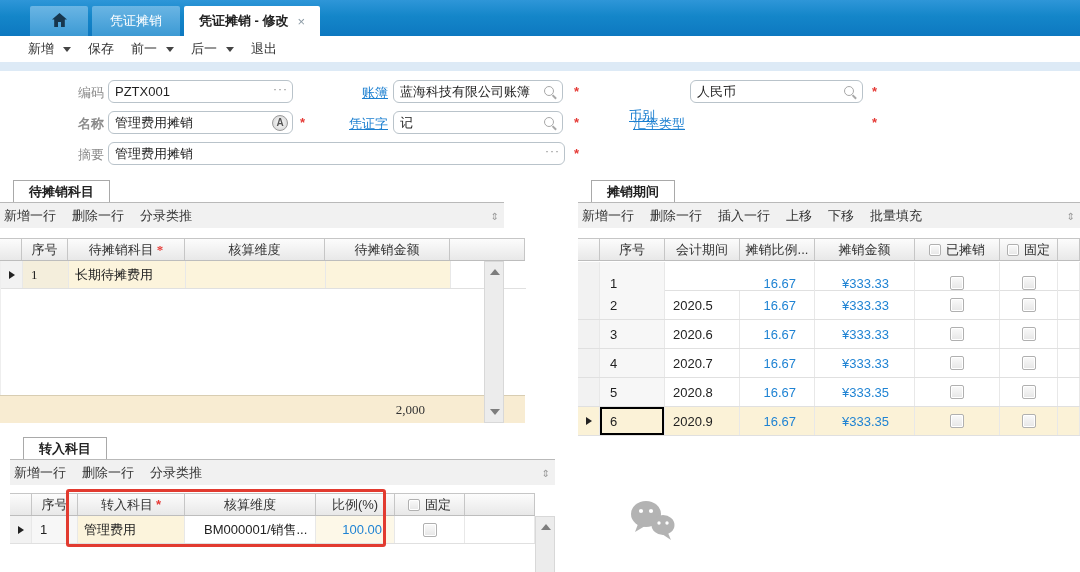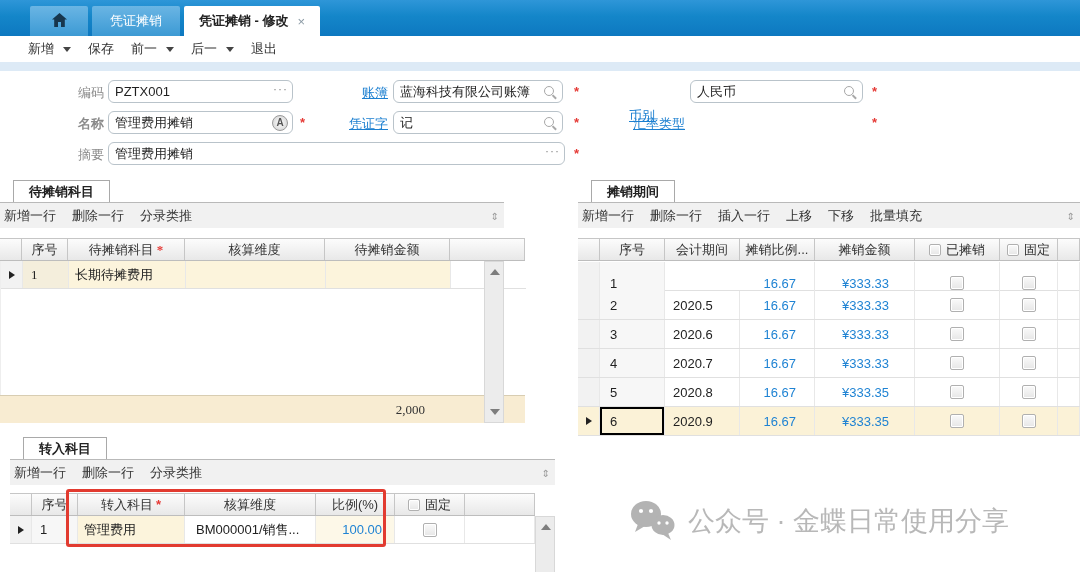--- a/index.html
+++ b/index.html
@@ -246,21 +246,21 @@
           <span>固定</span>
         </div>
       <div></div>
     </div>
     <div class="grow gb" style="top:79px;height:28px;">
       <div class="ind">
           <span class="tri-right"></span>
         </div>
       <div style="background:#f7f7f7;padding-left:8px;">1</div>
       <div style="background:#fcf4dc;padding-left:6px;">管理费用</div>
-      <div style="padding-left:11px;">BM000001/销售...</div>
+      <div style="padding-left:19px;">BM000001/销售...</div>
       <div class="right num" style="background:#fdf8e8;padding-right:12px;">100.00</div>
       <div class="center">
           <span class="chk"></span>
         </div>
       <div></div>
     </div>
     <div class="vscroll" style="right:0;top:79px;height:56px;border-bottom:none;">
       <span class="sarrow-up"></span>
     </div>
   </div>
@@ -387,16 +387,15 @@
     <svg width="46" height="42" viewBox="0 0 46 42">
       <ellipse cx="16" cy="14" rx="15" ry="13" fill="#b3b3b3"></ellipse>
       <polygon points="8,24 5,32 15,26" fill="#b3b3b3"></polygon>
       <circle cx="11" cy="11" r="2.1" fill="#fff"></circle>
       <circle cx="21" cy="11" r="2.1" fill="#fff"></circle>
       <ellipse cx="33" cy="25" rx="11.5" ry="10" fill="#b3b3b3"></ellipse>
       <polygon points="38,33 41,40 32,34" fill="#b3b3b3"></polygon>
       <circle cx="29" cy="23" r="1.7" fill="#fff"></circle>
       <circle cx="37" cy="23" r="1.7" fill="#fff"></circle>
     </svg>
-    <span>公众号 · 金蝶日常使用分享</span>
   </div>
 
 </div>
 
 </body></html>

